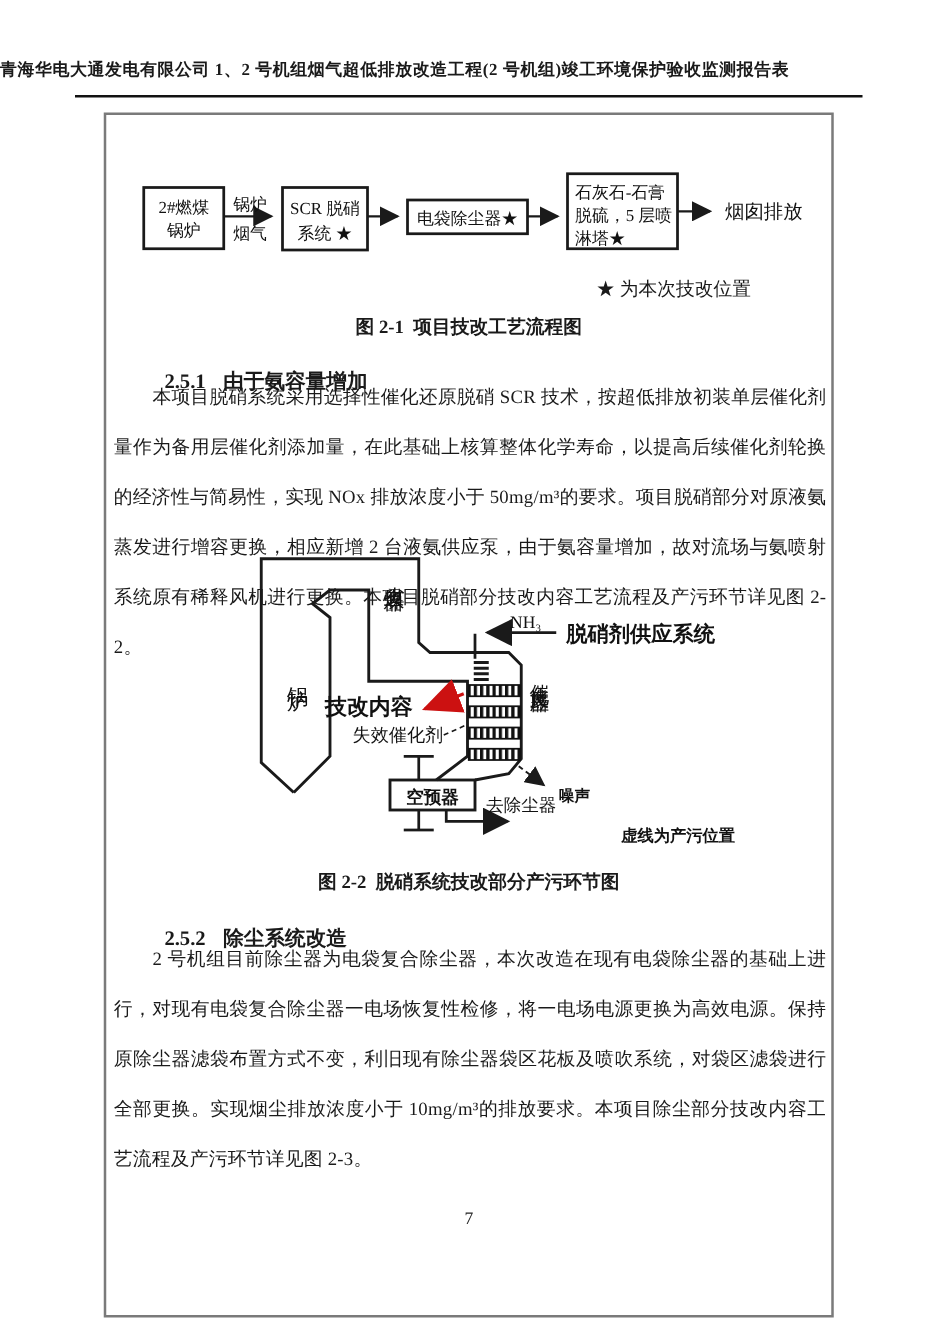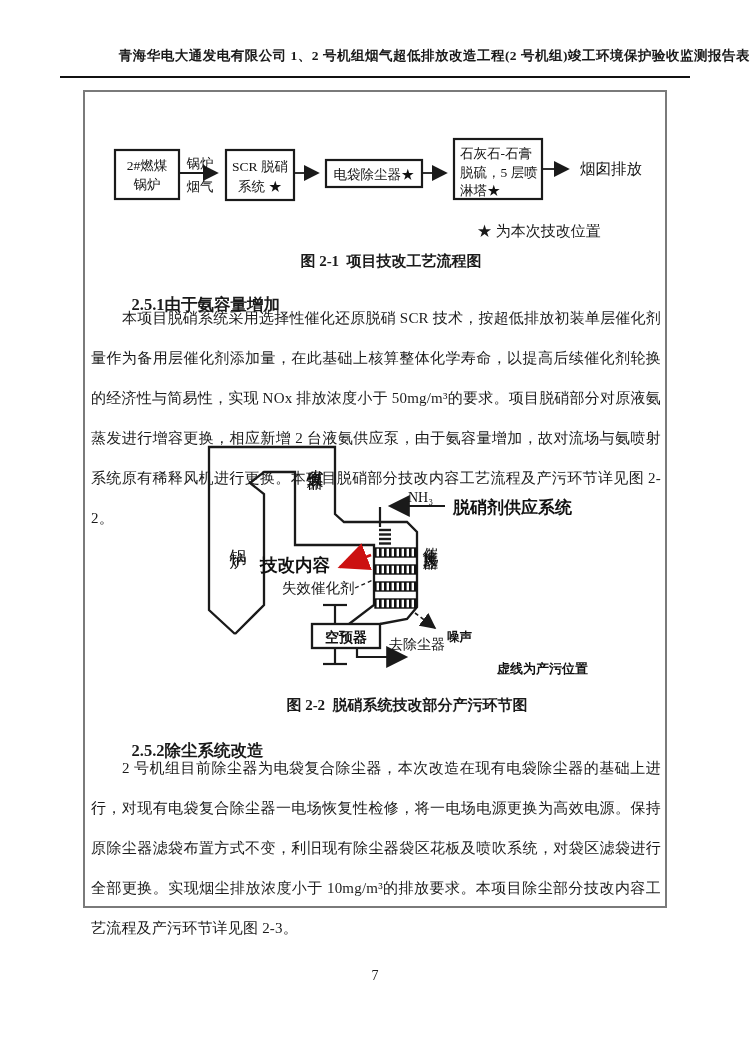--- a/index.html
+++ b/index.html
@@ -1,37 +1,37 @@
 <!DOCTYPE html>
 <html><head>
 <meta charset="utf-8">
 <style>
   html,body{margin:0;padding:0;background:#fff;}
   body{
     width:750px;height:1060px;position:relative;overflow:hidden;
     font-family:"Liberation Serif","DejaVu Serif",serif;color:#1a1a1a;
   }
   .header-title{
-    position:absolute;left:0;top:47px;width:750px;text-align:right;
+    position:absolute;left:0;top:47px;width:750px;text-align:left;
     font-size:13.5px;font-weight:600;letter-spacing:0.5px;
   }
   .header-rule{position:absolute;left:60px;top:76px;width:630px;height:2px;background:#111;}
   .content-box{
-    position:absolute;left:83px;top:90px;width:584px;height:818px;
+    position:absolute;left:83px;top:90px;width:584px;height:964px;
     border:2px solid #7a7a7a;background:#fff;box-sizing:border-box;
   }
   .abs{position:absolute;}
   .note-star{left:392px;top:130px;font-size:15px;white-space:pre-wrap;text-align:center;}
-  .cap{left:16px;width:100%;text-align:center;font-weight:bold;font-size:15px;white-space:pre-wrap;}
+  .cap{left:0;width:100%;text-align:center;font-weight:bold;font-size:15px;white-space:pre-wrap;}
   .cap1{top:160px;}
-  .cap2{top:604px;padding-left:16px;}
+  .cap2{top:604px;}
   .heading{left:30px;font-size:16.5px;font-weight:bold;white-space:pre-wrap;}
   .h1{top:182px;}
   .h2{top:628px;text-align:right;}
-  .heading .num{}
+  .heading .num{margin-right:14px;}
   .para{
     left:6px;width:570px;font-size:15px;line-height:40px;
     text-align:justify;text-indent:31px;letter-spacing:0.2px;
   }
   .p1{top:206px;}
   .p2{top:656px;}
   .page-num{position:absolute;left:0;top:968px;width:750px;text-align:center;font-size:14px;}
   svg text{font-family:"Liberation Serif","DejaVu Serif",serif;fill:#111;}
   .vt{writing-mode:vertical-rl;text-orientation:upright;letter-spacing:2px;}
   .stroke{stroke:#1a1a1a;fill:none;}

